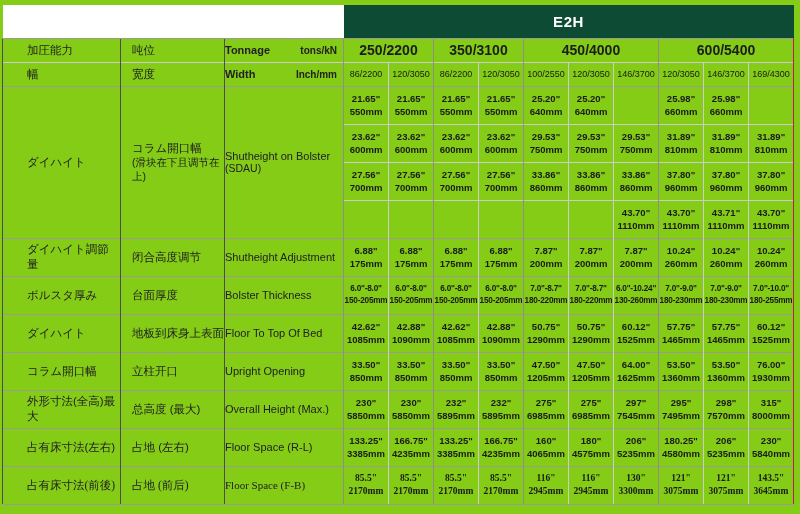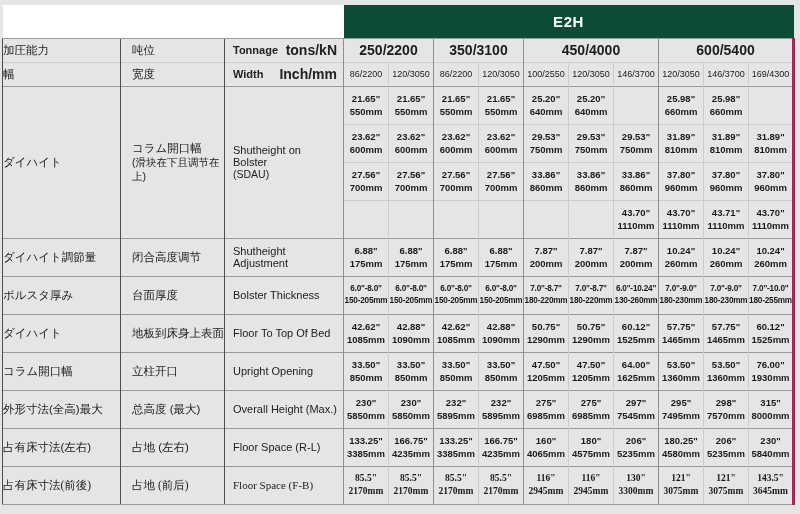--- a/index.html
+++ b/index.html
@@ -1,45 +1,45 @@
 <!DOCTYPE html>
 <html><head>
 <meta charset="utf-8">
 <style>
   html,body { margin:0; padding:0; background:#ffffff; }
   .sheet {
-    position:relative; width:800px; height:514px; background:#e5e5e5; overflow:hidden;
+    position:relative; width:800px; height:514px; background:#84cc16; overflow:hidden;
     font-family:"Liberation Sans","DejaVu Sans",sans-serif; color:#1c1c1c;
   }
   table.spec {
     position:absolute; left:2px; top:5px; width:791px;
     border-collapse:collapse; table-layout:fixed;
   }
   tr.h33 { height:33px; } tr.h24 { height:24px; } tr.h38 { height:38px; }
   td { padding:0; vertical-align:middle; }
   .spacer { border:none; background:#ffffff; }
   .model-hd { color:#ffffff; font-weight:bold; font-size:15px; text-align:center; letter-spacing:.6px; }
   .lab { border-left:1px solid #4d4d4f; color:#212121; text-align:left; }
-  .jp  { font-size:11.5px; padding-left:0; }
+  .jp  { font-size:11.5px; padding-left:24px; }
   .cn  { font-size:11.5px; padding-left:11px; }
-  .en  { font-size:11px; padding-left:8px; padding-right:6px; }
+  .en  { font-size:11px; padding-right:6px; }
   .cn2, .en2 { font-size:10.5px; }
   .t-dark { border-top:1px solid #9a9a9a; }
   .t-light { border-top:1px solid #cccccc; }
   .bb { border-bottom:1px solid #9a9a9a;font-family:Liberation Serif, serif; }
   .dc { border-left:1px solid #cccccc; text-align:center; color:#1a1a1a; }
   .dc.dk { border-left-color:#8e8e8e; }
-  .end { border-right:3px solid #be185d; }
+  .end { border-right:1px solid #be185d; }
   .tgrp { font-weight:bold; font-size:14px; border-left:1px solid #8e8e8e; text-align:center; }
   .wcell { font-weight:normal; font-size:9px; }
   .vin, .vmm { font-weight:bold; font-size:9.5px; line-height:13px; }
   .sm .vin, .sm .vmm { font-size:8.2px; line-height:12px; letter-spacing:-.2px; }
   .enrow { display:flex; justify-content:space-between; align-items:center; }
   .enb { font-weight:bold; font-size:11px; }
-  .unit { font-weight:bold; font-size:14px; }
+  .unit { font-weight:bold; font-size:10px; }
 </style>
 </head>
 <body>
 
 <div class="sheet">
   <table class="spec">
     <colgroup>
       <col style="width:118px">
         <col style="width:104px">
         <col style="width:119px">

